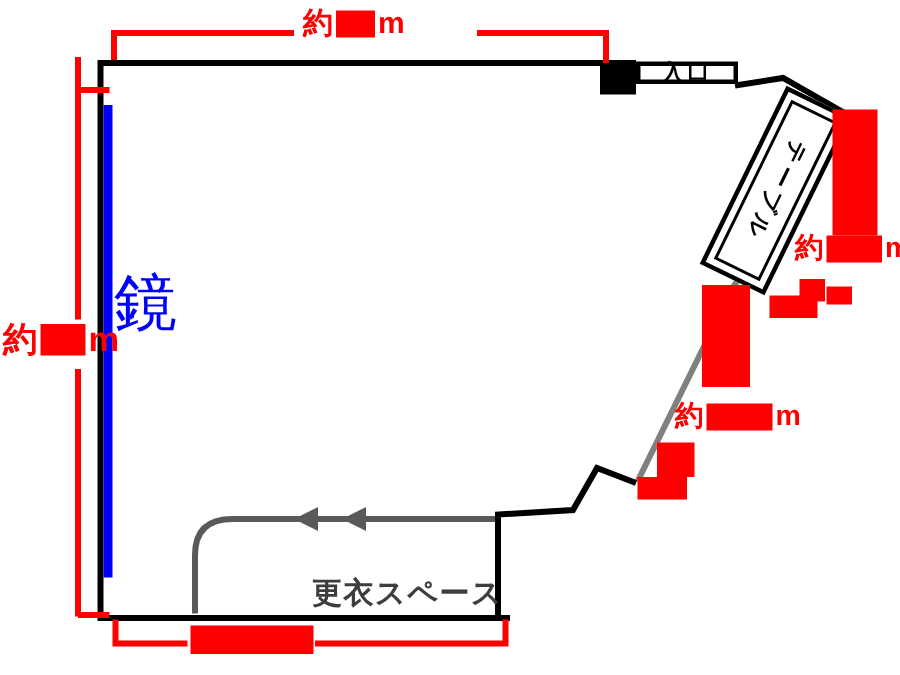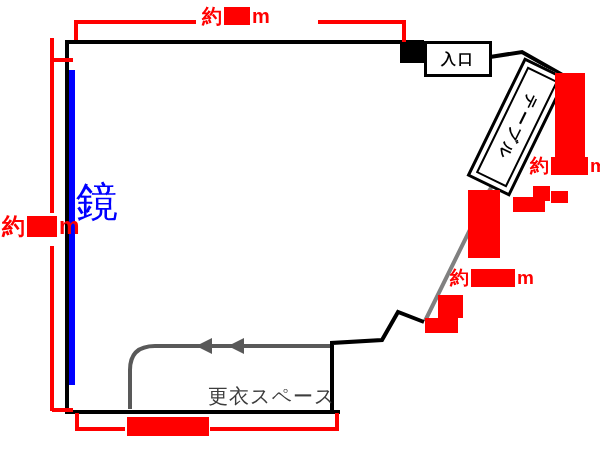--- a/index.html
+++ b/index.html
@@ -22,21 +22,21 @@
   .table-box{
     box-sizing:border-box;border:3px solid #000;background:#fff;
     transform:rotate(26deg);transform-origin:50% 50%;
   }
   .table-inner{position:absolute;left:4px;top:4px;right:4px;bottom:4px;border:2px solid #000;}
   .table-text{
     position:absolute;left:50%;top:50%;transform:translate(-50%,-50%) rotate(90deg);
     white-space:nowrap;font-size:15px;letter-spacing:3px;color:#000;font-weight:bold;
   }
   .gray-label{color:#595959;font-size:23px;line-height:1;letter-spacing:1px;}
-  .dark-label{color:#3d3d3d;font-size:20px;line-height:1;letter-spacing:1px;}
+  .dark-label{color:#3d3d3d;font-size:20px;line-height:1;letter-spacing:1px;font-weight:bold;}
 </style>
 </head>
 <body>
 
 <div id="stage">
 
   <svg id="plan-svg" width="600" height="450" viewBox="0 0 600 450">
 
     <path d="M566,79 L489,191 L425,321" stroke="#808080" stroke-width="4" fill="none"></path>
 
@@ -47,21 +47,21 @@
 
     <rect x="400" y="40" width="24" height="23" fill="#000000"></rect>
 
     <rect x="69" y="70" width="6" height="315" fill="#0000ff"></rect>
 
     <path d="M76,40 V22 H196 M318,22 H404 V42" stroke="#ff0000" stroke-width="4" fill="none"></path>
     <path d="M52,38 V213 M52,246 V411 M52,60 H73 M52,410 H73" stroke="#ff0000" stroke-width="4" fill="none"></path>
     <path d="M77,413 V429 H125 M210,429 H337 V413" stroke="#ff0000" stroke-width="4" fill="none"></path>
   </svg>
 
-  <div class="abs entrance-box" style="left:424px;top:41px;width:68px;height:36px;">
+  <div class="abs entrance-box" style="left:424px;top:41px;width:68px;height:15px;">
     <span>入口</span>
   </div>
 
   <div class="abs table-box" style="left:493px;top:61px;width:48px;height:132px;">
     <div class="table-inner">
       <span class="table-text">テーブル</span>
     </div>
   </div>
 
   <div class="abs mirror-label" style="left:76px;top:181px;">鏡</div>

